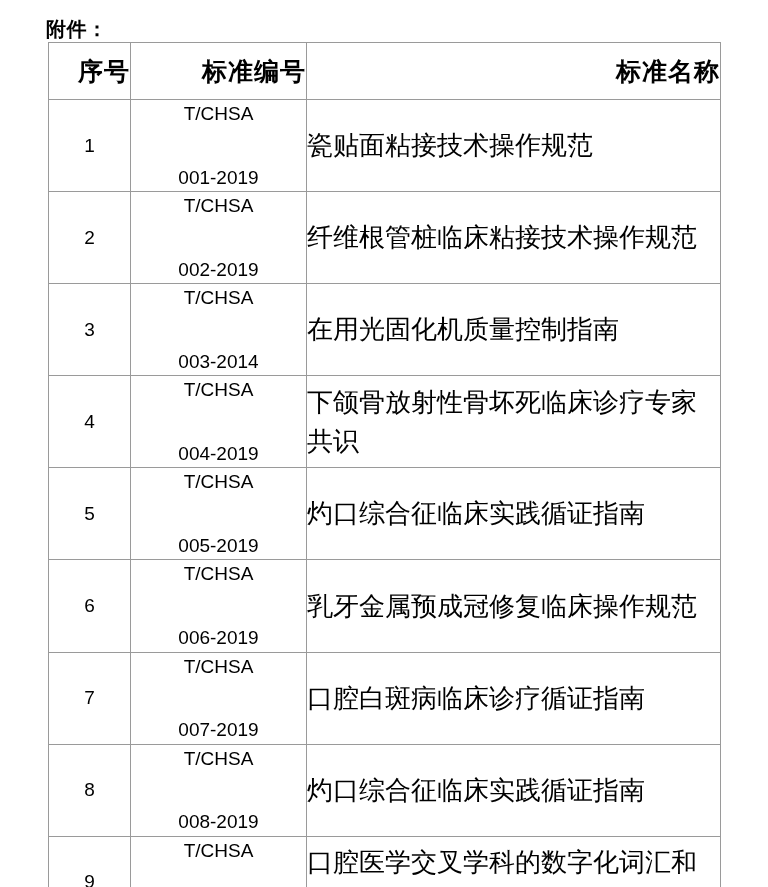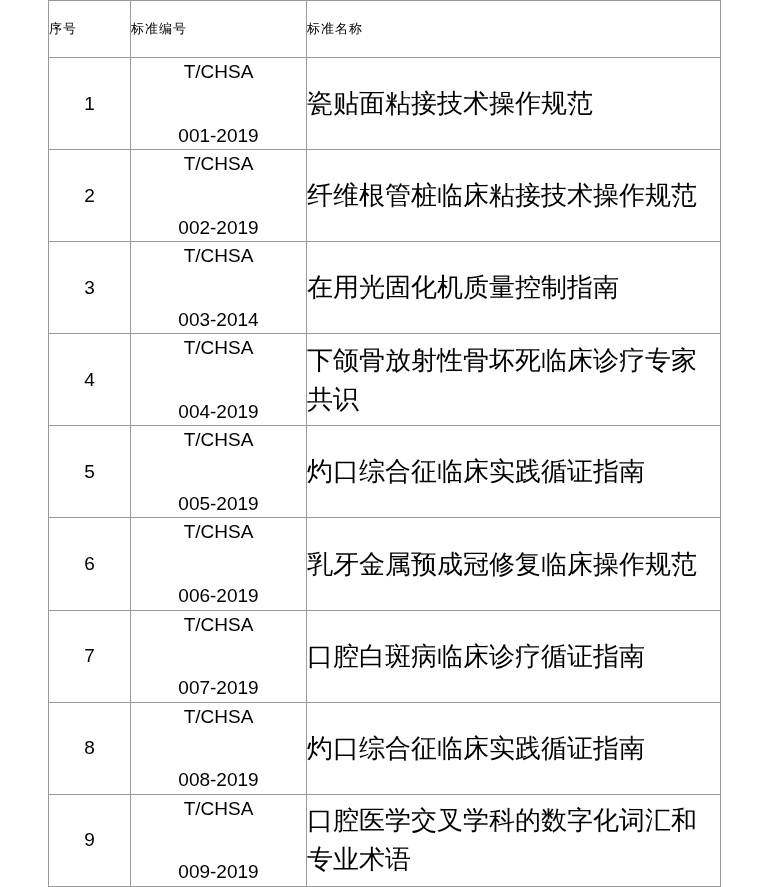--- a/index.html
+++ b/index.html
@@ -45,23 +45,23 @@
     width: 100%;
     table-layout: fixed;
   }
   table.std-table td, table.std-table th {
     border: 1px solid #9a9a9a;
     padding: 0;
     vertical-align: middle;
   }
   thead th {
     height: 56px;
-    font-size: 13px;
-    font-weight: normal;
-    text-align: left;
+    font-size: 25px;
+    font-weight: bold;
+    text-align: right;
     letter-spacing: 1px;
   }
   col.c-no { width: 82px; }
   col.c-code { width: 176px; }
   col.c-name { width: 414px; }
 
   tbody td {
     height: 70px;
     font-size: 19px;
   }
@@ -81,20 +81,21 @@
     padding: 0 12px 0 14px;
     line-height: 1.5;
     font-size: 26px;
   }
 </style>
 </head>
 <body>
 
 <div class="page">
 
+  <div class="attachment-label">附件：</div>
 
 
   <div class="table-wrap">
     <table class="std-table">
       <colgroup>
         <col class="c-no">
         <col class="c-code">
         <col class="c-name">
       </colgroup>
       <thead>

